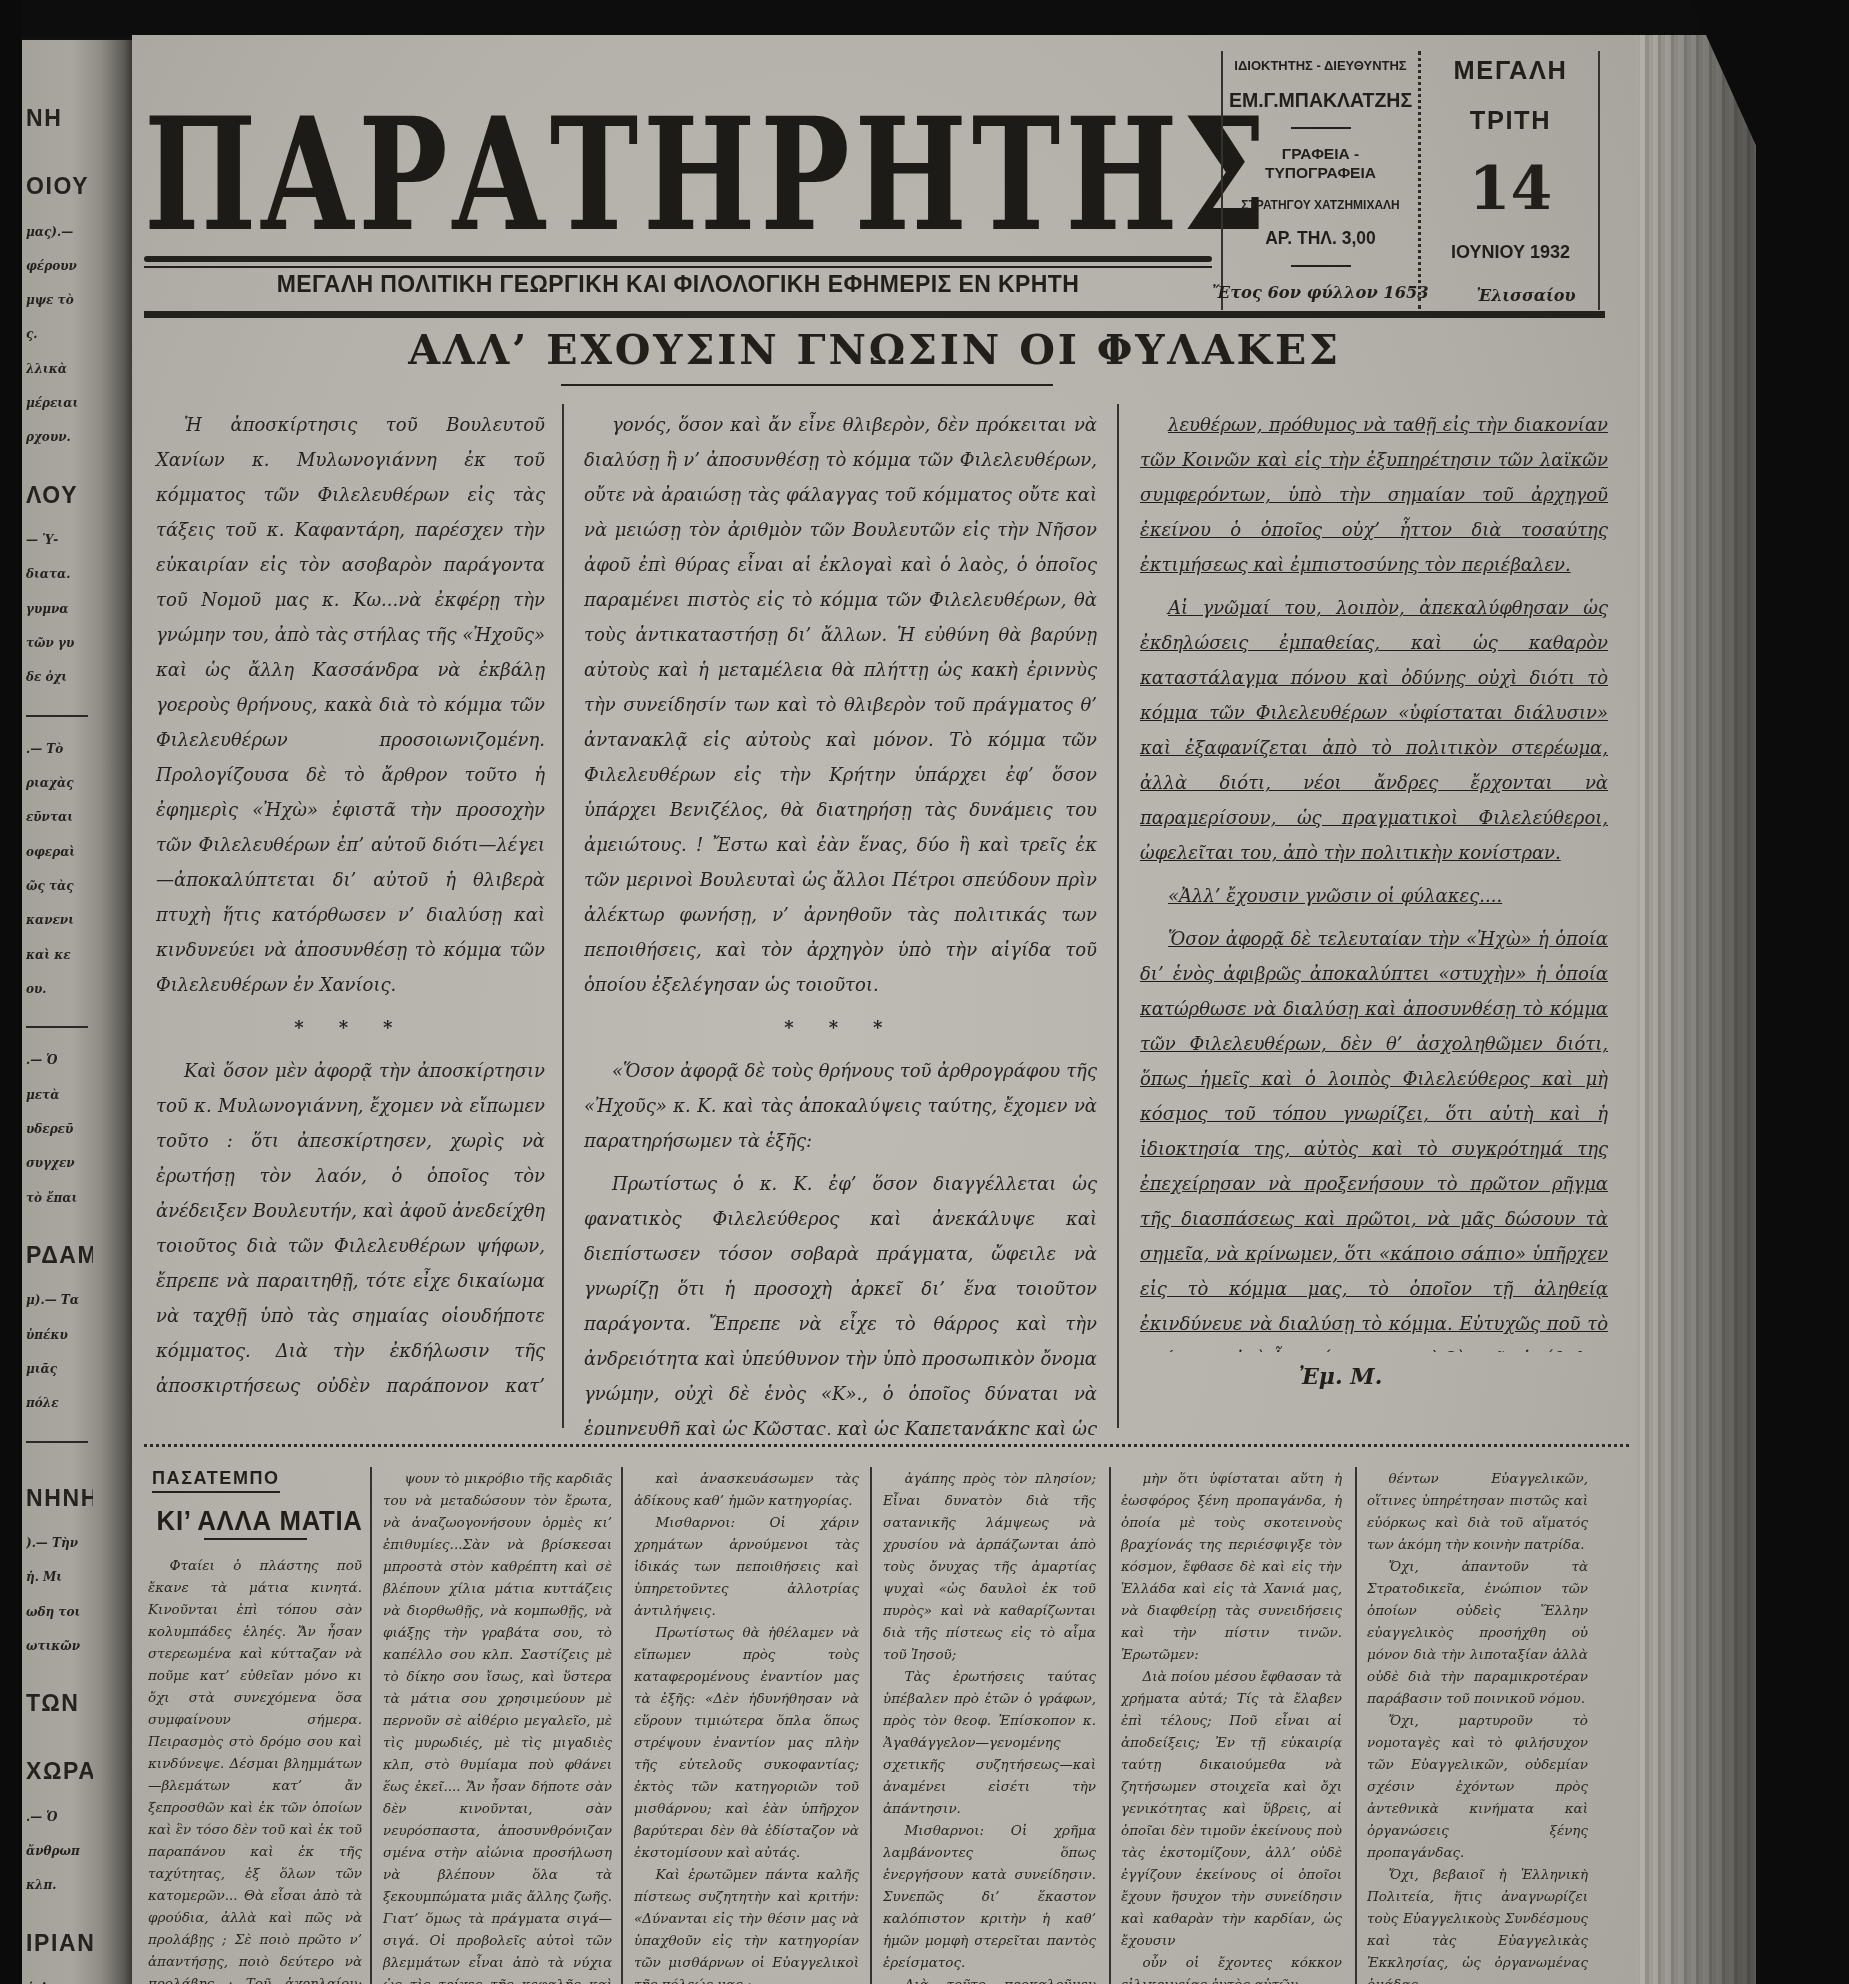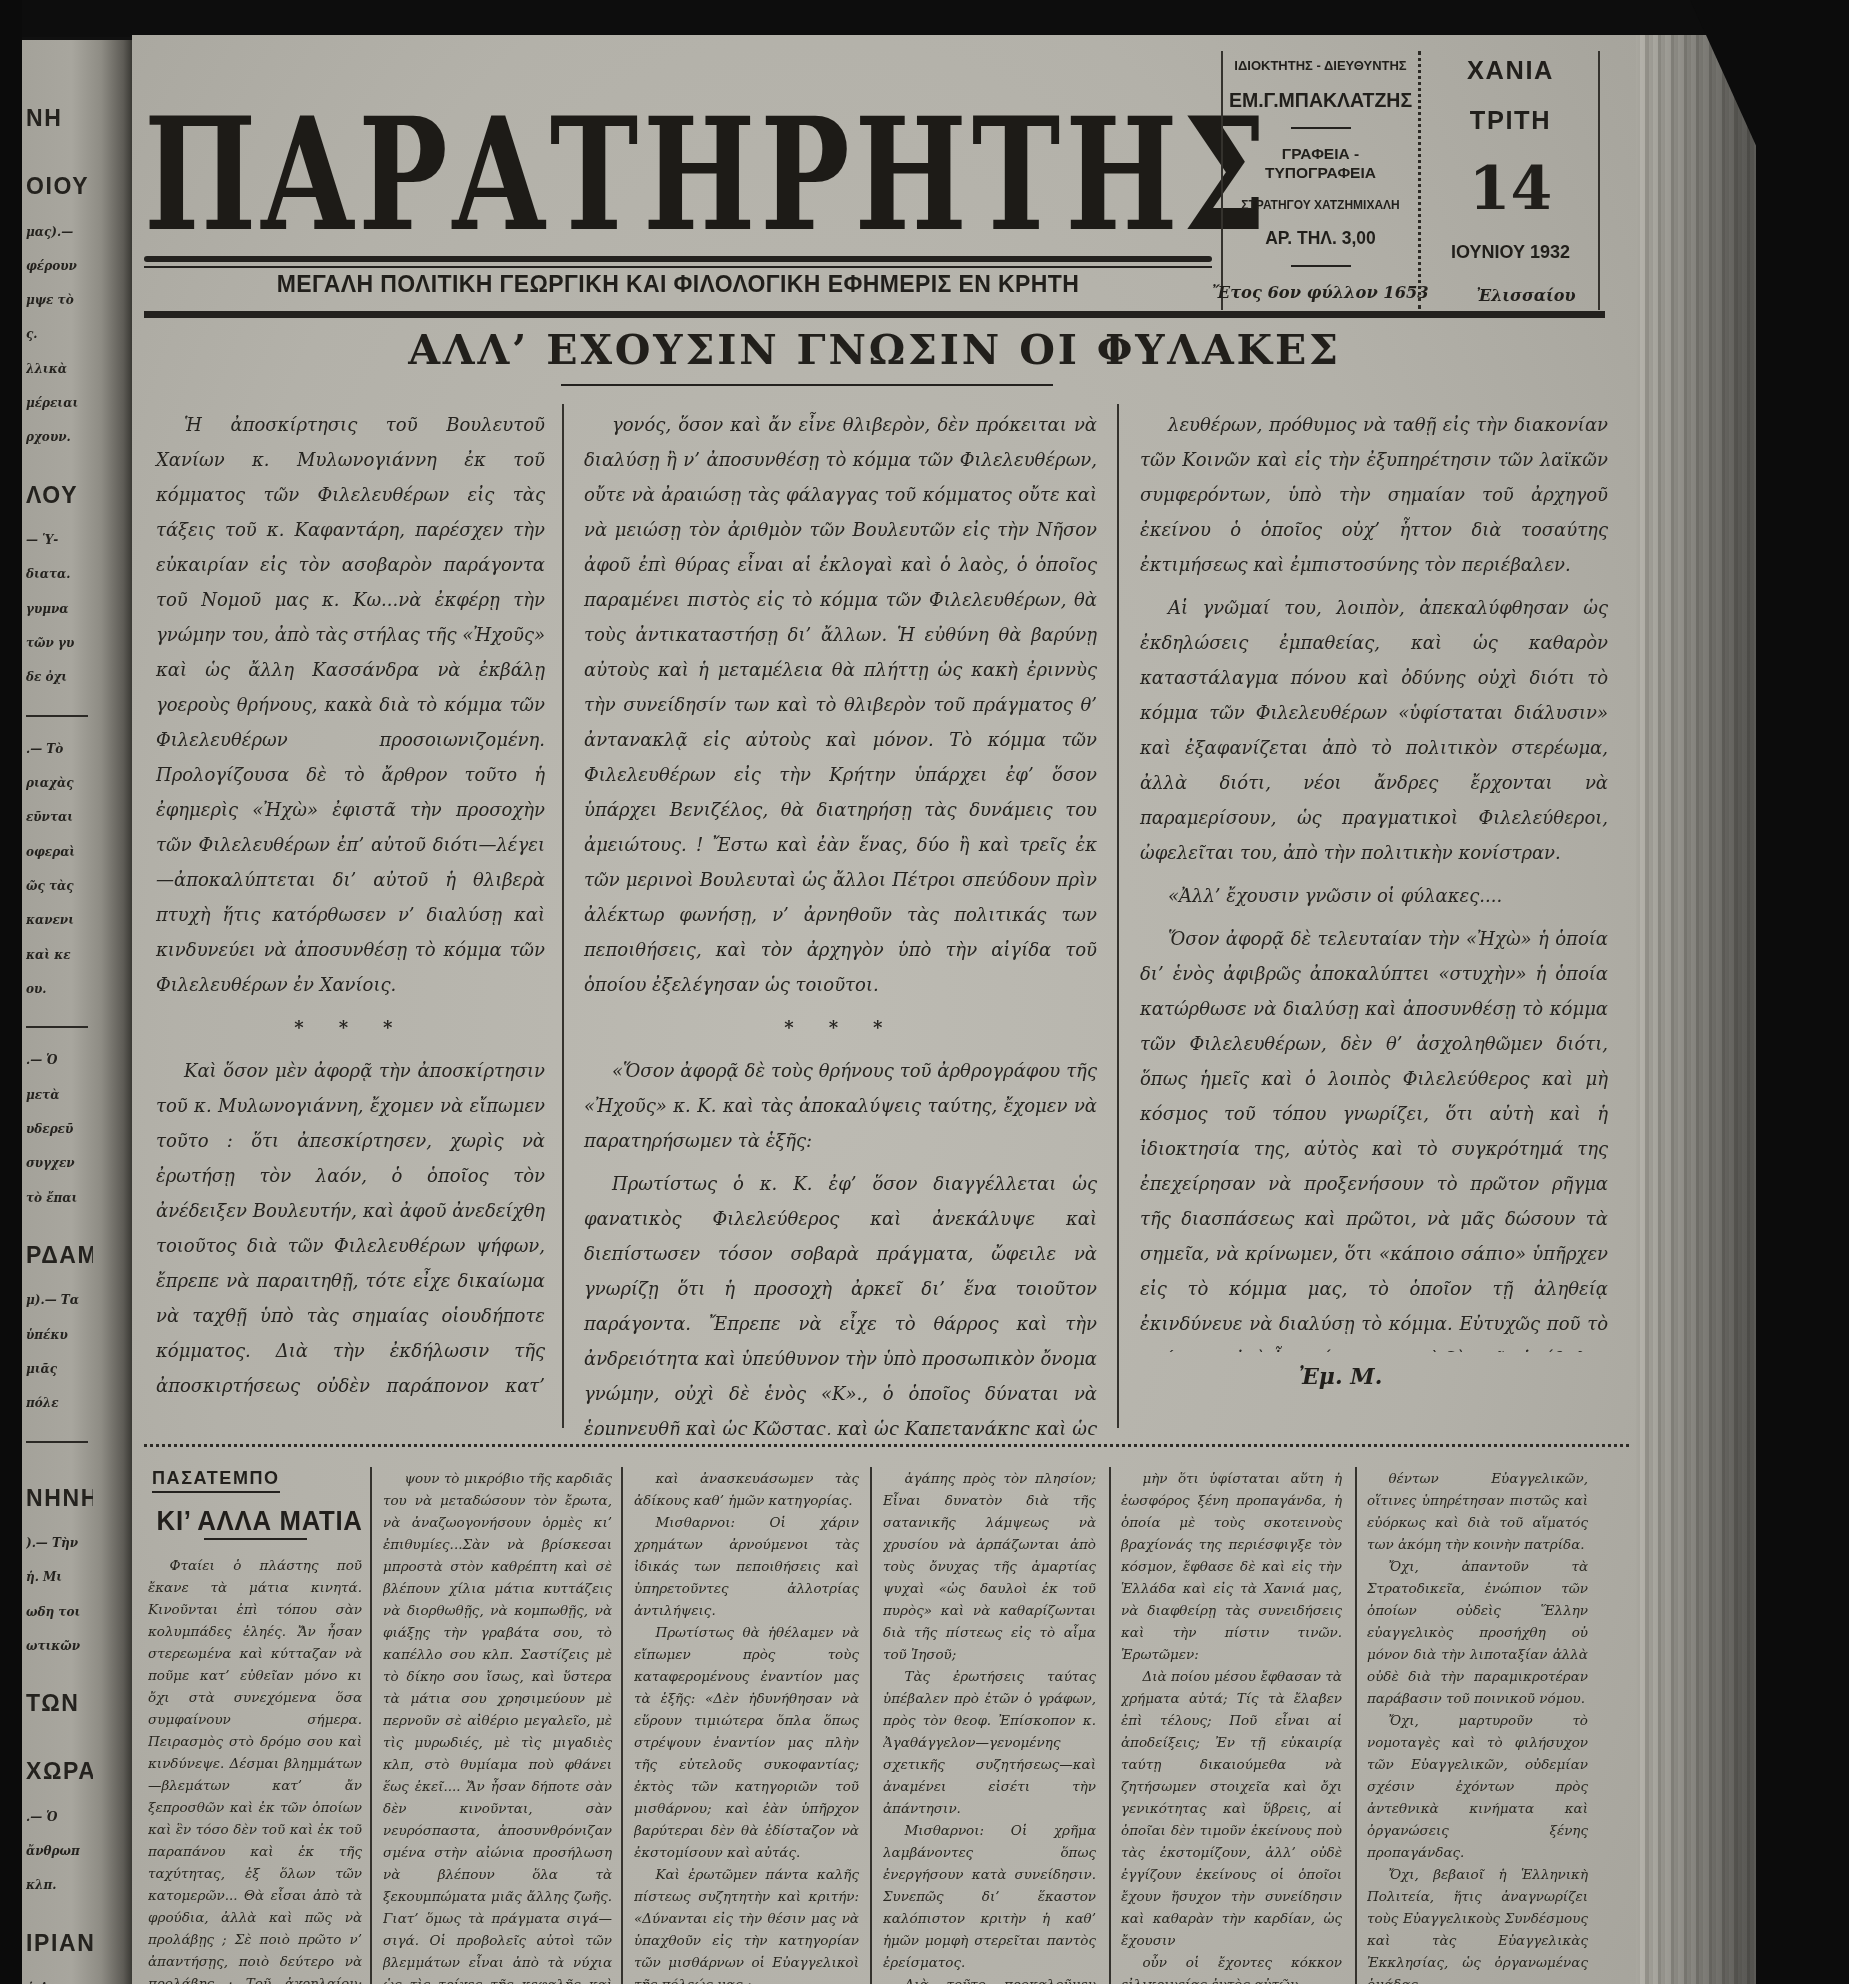--- a/index.html
+++ b/index.html
@@ -155,21 +155,21 @@
       <div class="b1-name">ΕΜ.Γ.ΜΠΑΚΛΑΤΖΗΣ</div>
       <div class="minirule"></div>
       <div class="b1-off">ΓΡΑΦΕΙΑ - ΤΥΠΟΓΡΑΦΕΙΑ</div>
       <div class="b1-addr">ΣΤΡΑΤΗΓΟΥ ΧΑΤΖΗΜΙΧΑΛΗ</div>
       <div class="b1-tel">ΑΡ. ΤΗΛ. 3,00</div>
       <div class="minirule"></div>
       <div class="b1-issue">Ἔτος 6ον φύλλον 1653</div>
     </div>
     <div class="vdot"></div>
     <div class="box2">
-      <div class="b2-city">ΧΑΝΙΑ</div>
+      <div class="b2-city">ΜΕΓΑΛΗ</div>
       <div class="b2-day">ΤΡΙΤΗ</div>
       <div class="b2-num">14</div>
       <div class="b2-month">ΙΟΥΝΙΟΥ 1932</div>
       <div class="b2-saint">Ἐλισσαίου</div>
     </div>
     <div class="rule-v" style="left:1466px;top:16px;height:259px;"></div>
 
     <div class="edgezone"></div>
 
     <div class="rule-h" style="left:12px;top:276px;width:1461px;height:7.1px;"></div>
@@ -182,21 +182,21 @@
         <p>Καὶ ὅσον μὲν ἀφορᾷ τὴν ἀποσκίρτησιν τοῦ κ. Μυλωνογιάννη, ἔχομεν νὰ εἴπωμεν τοῦτο : ὅτι ἀπεσκίρτησεν, χωρὶς νὰ ἐρωτήσῃ τὸν λαόν, ὁ ὁποῖος τὸν ἀνέδειξεν Βουλευτήν, καὶ ἀφοῦ ἀνεδείχθη τοιοῦτος διὰ τῶν Φιλελευθέρων ψήφων, ἔπρεπε νὰ παραιτηθῇ, τότε εἶχε δικαίωμα νὰ ταχθῇ ὑπὸ τὰς σημαίας οἱουδήποτε κόμματος. Διὰ τὴν ἐκδήλωσιν τῆς ἀποσκιρτήσεως οὐδὲν παράπονον κατ’ αὐτοῦ, διότι, ἕκαστος εἶναι ἐλεύθερος νὰ ῥυθμίζῃ τὰς πολιτικάς του ἐνεργείας σύμφωνα μὲ τὰς πολιτικάς του βλέψεις, καὶ τὴν πολιτικήν του νὰ κατευθύνῃ ἀναλόγως πρὸς τὰς ἑκάστοτε δημιουργουμένας εὐνοϊκὰς διὰ μίαν κομματικὴν ἐπιδίωξιν συνθήκας ἄν καὶ ἐκ τῶν μεταπηδήσεων αὐτῶν, παρέχεται τὸ δικαίωμα εἰς τοὺς πολλούς, ποῦ τὸν παρακολουθοῦν νὰ κρίνουν περὶ τοῦ μέτρου τῆς πολιτικῆς του σταθερότητος, καὶ ν’ ἀποφανθοῦν περὶ τῆς ἀξίας τῆς πολιτικῆς του ἰδεολογίας.</p>
       </div>
     <div class="rule-v" style="left:430px;top:369px;height:1024px;"></div>
     <div class="lead-col" style="left:444px;top:364px;width:529px;height:1036px;">
         <p>γονός, ὅσον καὶ ἄν εἶνε θλιβερὸν, δὲν πρόκειται νὰ διαλύσῃ ἢ ν’ ἀποσυνθέσῃ τὸ κόμμα τῶν Φιλελευθέρων, οὔτε νὰ ἀραιώσῃ τὰς φάλαγγας τοῦ κόμματος οὔτε καὶ νὰ μειώσῃ τὸν ἀριθμὸν τῶν Βουλευτῶν εἰς τὴν Νῆσον ἀφοῦ ἐπὶ θύρας εἶναι αἱ ἐκλογαὶ καὶ ὁ λαὸς, ὁ ὁποῖος παραμένει πιστὸς εἰς τὸ κόμμα τῶν Φιλελευθέρων, θὰ τοὺς ἀντικαταστήσῃ δι’ ἄλλων. Ἡ εὐθύνη θὰ βαρύνῃ αὐτοὺς καὶ ἡ μεταμέλεια θὰ πλήττῃ ὡς κακὴ ἐριννὺς τὴν συνείδησίν των καὶ τὸ θλιβερὸν τοῦ πράγματος θ’ ἀντανακλᾷ εἰς αὐτοὺς καὶ μόνον. Τὸ κόμμα τῶν Φιλελευθέρων εἰς τὴν Κρήτην ὑπάρχει ἐφ’ ὅσον ὑπάρχει Βενιζέλος, θὰ διατηρήσῃ τὰς δυνάμεις του ἀμειώτους. ! Ἔστω καὶ ἐὰν ἕνας, δύο ἢ καὶ τρεῖς ἐκ τῶν μερινοὶ Βουλευταὶ ὡς ἄλλοι Πέτροι σπεύδουν πρὶν ἀλέκτωρ φωνήσῃ, ν’ ἀρνηθοῦν τὰς πολιτικάς των πεποιθήσεις, καὶ τὸν ἀρχηγὸν ὑπὸ τὴν αἰγίδα τοῦ ὁποίου ἐξελέγησαν ὡς τοιοῦτοι.</p>
         <p class="stars">* * *</p>
         <p>«Ὅσον ἀφορᾷ δὲ τοὺς θρήνους τοῦ ἀρθρογράφου τῆς «Ἠχοῦς» κ. Κ. καὶ τὰς ἀποκαλύψεις ταύτης, ἔχομεν νὰ παρατηρήσωμεν τὰ ἑξῆς:</p>
         <p>Πρωτίστως ὁ κ. Κ. ἐφ’ ὅσον διαγγέλλεται ὡς φανατικὸς Φιλελεύθερος καὶ ἀνεκάλυψε καὶ διεπίστωσεν τόσον σοβαρὰ πράγματα, ὤφειλε νὰ γνωρίζῃ ὅτι ἡ προσοχὴ ἀρκεῖ δι’ ἕνα τοιοῦτον παράγοντα. Ἔπρεπε νὰ εἶχε τὸ θάρρος καὶ τὴν ἀνδρειότητα καὶ ὑπεύθυνον τὴν ὑπὸ προσωπικὸν ὄνομα γνώμην, οὐχὶ δὲ ἑνὸς «Κ»., ὁ ὁποῖος δύναται νὰ ἑρμηνευθῇ καὶ ὡς Κῶστας, καὶ ὡς Καπετανάκης καὶ ὡς Καντζουρογιάννης. Θὰ τοῦ ἔδιδεν ἡ εὐκαιρία νὰ κρίνωμεν ἀρκούντως περὶ τῆς βαρύτητος τῆς γνώμης του καὶ τῆς ἀξίας τῶν ἀποκαλύψεών του. Ἐφ’ ὅσον ὅμως ὁ κύριος αὐτὸς στερεῖται τῆς ἀρκούσης ἀνδρείας, ἡ γνώμη καὶ ἡ ζμιᾶς φρονήσεως καὶ πιστεύομεν, δὲν ἀνταποκρίνεται πρὸς τὰ πράγματα. Ἐὰν θελήσωμεν τὸ ποῦ’ ἄλλο εἰς τὴν Ἱερεμιάδα του, τὸν κάμνει νὰ προδίδεται νὰ πλήξῃ τὸν πολιτικὸν τοῦ Νομοῦ, τὸν κ. Ἐπιστηλάκην, εἰς τὸν ὁποῖον θέλει τὸ ἐπαιρεῖ λη εὐθύνας, δι’ ὁποῖα αποκλειστικῶς τῆς συγκροτήσεως, εἰς τὸ ὁποῖον ἐδημοσιεύθησαν τὰ Ἱερεσιαστικὰ τοῦ γνώμης !</p>
       </div>
     <div class="rule-v" style="left:985px;top:369px;height:1024px;"></div>
-    <div class="lead-col" style="left:1000px;top:364px;width:484px;height:953px;">
+    <div class="lead-col" style="left:1000px;top:364px;width:484px;height:953px;text-decoration:underline;">
         <p>λευθέρων, πρόθυμος νὰ ταθῇ εἰς τὴν διακονίαν τῶν Κοινῶν καὶ εἰς τὴν ἐξυπηρέτησιν τῶν λαϊκῶν συμφερόντων, ὑπὸ τὴν σημαίαν τοῦ ἀρχηγοῦ ἐκείνου ὁ ὁποῖος οὐχ’ ἧττον διὰ τοσαύτης ἐκτιμήσεως καὶ ἐμπιστοσύνης τὸν περιέβαλεν.</p>
         <p>Αἱ γνῶμαί του, λοιπὸν, ἀπεκαλύφθησαν ὡς ἐκδηλώσεις ἐμπαθείας, καὶ ὡς καθαρὸν καταστάλαγμα πόνου καὶ ὀδύνης οὐχὶ διότι τὸ κόμμα τῶν Φιλελευθέρων «ὑφίσταται διάλυσιν» καὶ ἐξαφανίζεται ἀπὸ τὸ πολιτικὸν στερέωμα, ἀλλὰ διότι, νέοι ἄνδρες ἔρχονται νὰ παραμερίσουν, ὡς πραγματικοὶ Φιλελεύθεροι, ὠφελεῖται του, ἀπὸ τὴν πολιτικὴν κονίστραν.</p>
         <p>«Ἀλλ’ ἔχουσιν γνῶσιν οἱ φύλακες....</p>
         <p>Ὅσον ἀφορᾷ δὲ τελευταίαν τὴν «Ἠχὼ» ἡ ὁποία δι’ ἑνὸς ἀφιβρῶς ἀποκαλύπτει «στυχὴν» ἡ ὁποία κατώρθωσε νὰ διαλύσῃ καὶ ἀποσυνθέσῃ τὸ κόμμα τῶν Φιλελευθέρων, δὲν θ’ ἀσχοληθῶμεν διότι, ὅπως ἡμεῖς καὶ ὁ λοιπὸς Φιλελεύθερος καὶ μὴ κόσμος τοῦ τόπου γνωρίζει, ὅτι αὐτὴ καὶ ἡ ἰδιοκτησία της, αὐτὸς καὶ τὸ συγκρότημά της ἐπεχείρησαν νὰ προξενήσουν τὸ πρῶτον ρῆγμα τῆς διασπάσεως καὶ πρῶτοι, νὰ μᾶς δώσουν τὰ σημεῖα, νὰ κρίνωμεν, ὅτι «κάποιο σάπιο» ὑπῆρχεν εἰς τὸ κόμμα μας, τὸ ὁποῖον τῇ ἀληθείᾳ ἐκινδύνευε νὰ διαλύσῃ τὸ κόμμα. Εὐτυχῶς ποῦ τὸ «σάπιο» αὐτὸ ἦτο μόνον του καὶ δὲν μᾶς ὑπέβαλεν εἰς τὰς δαπάνας τῆς ἐγχειρίσεως ! Ἄς θρηνῇ, λοιπὸν, διότι ἔφυγεν καὶ οἱ περὶ αὐτὴν ἀπὸ τὸ κόμμα μας, καὶ ἄς καταφέρεται διὰ κόμμα κατὰ τοῦ ὁποίου ἔρριψεν, ἀπὸ φαντασιοπληξίαν, ἀπὸ μῖσος καὶ ἀπὸ δικαιοσύνην τὸν πρῶτον λίθον. Ἡμεῖς θὰ συνεχίσωμεν τὸν ἀγῶνα μας καὶ ὅπως ἄλλοτε ἐλαμπρύναμεν τὴν Ἑλλάδα καὶ ἤραμεν νίκας περιφανεῖς, τὸ ἴδιον πράξωμεν καὶ τώρα, διότι αὐταὶ αἱ ἰδέαι, αὐταὶ αἱ πραγματικότητες μᾶς γνωρίζουν καὶ τὰς γνωρίζομεν !</p>
       </div>
     <div class="sig-em">Ἐμ. Μ.</div>
 
     <div class="dotsep" style="left:12px;top:1409px;width:1485px;"></div>
 
     <div class="rule-v" style="left:238px;top:1432px;height:719px;"></div>

